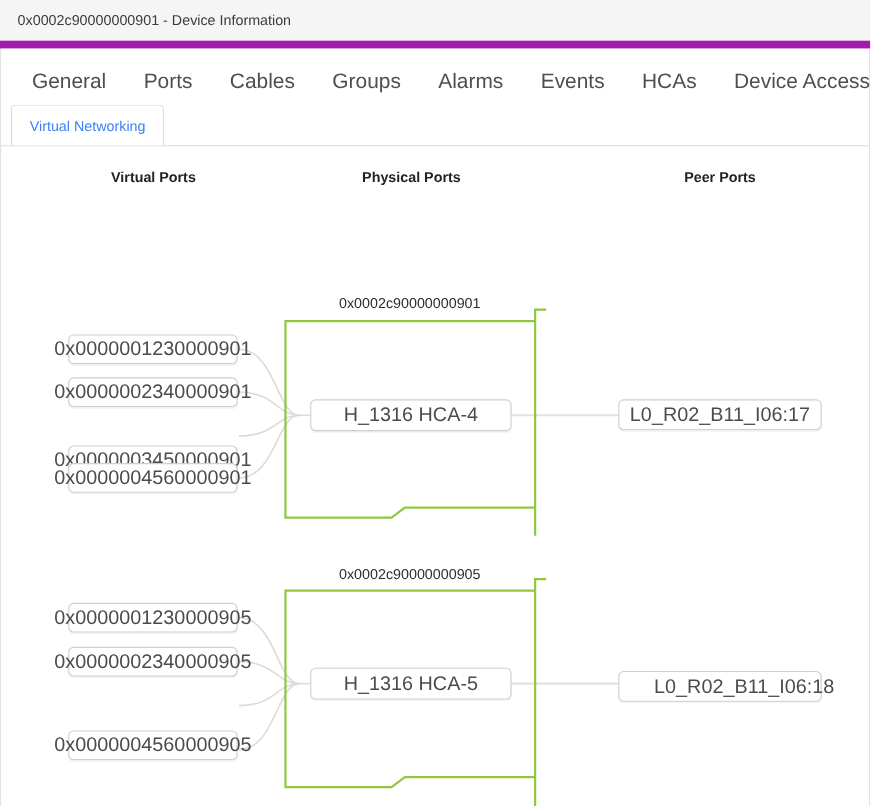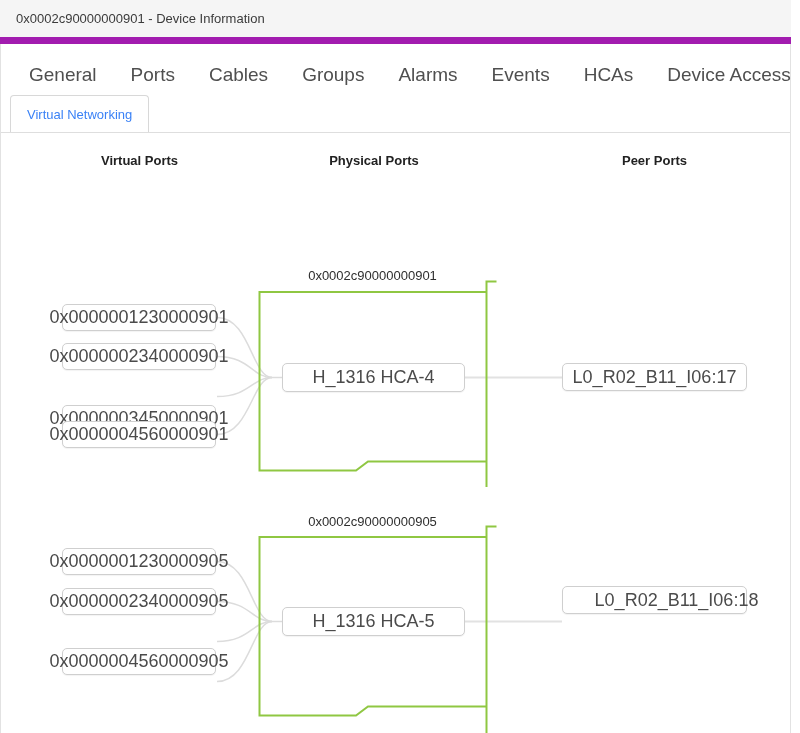--- a/index.html
+++ b/index.html
@@ -119,16 +119,16 @@
   <div class="node vp-box" style="top:304px;">0x0000001230000901</div>
   <div class="node vp-box" style="top:343px;">0x0000002340000901</div>
   <div class="node vp-box" style="top:405px;text-align:center;">0x0000003450000901</div>
   <div class="node vp-box" style="top:421px;">0x0000004560000901</div>
   <div class="node hca-box" style="top:363px;">H_1316 HCA-4</div>
   <div class="node peer-box" style="top:363px;">L0_R02_B11_I06:17</div>
 
   <div class="device-label" style="top:514px;">0x0002c90000000905</div>
   <div class="node vp-box" style="top:548px;">0x0000001230000905</div>
   <div class="node vp-box" style="top:588px;">0x0000002340000905</div>
-  <div class="node vp-box" style="top:648px;text-align:right;">0x0000004560000905</div>
+  <div class="node vp-box" style="top:664px;text-align:right;">0x0000004560000905</div>
   <div class="node hca-box" style="top:607px;">H_1316 HCA-5</div>
-  <div class="node peer-box" style="top:586px;padding-left:44px;">L0_R02_B11_I06:18</div>
+  <div class="node peer-box" style="top:610px;padding-left:44px;">L0_R02_B11_I06:18</div>
 </div>
 
 </body></html>

